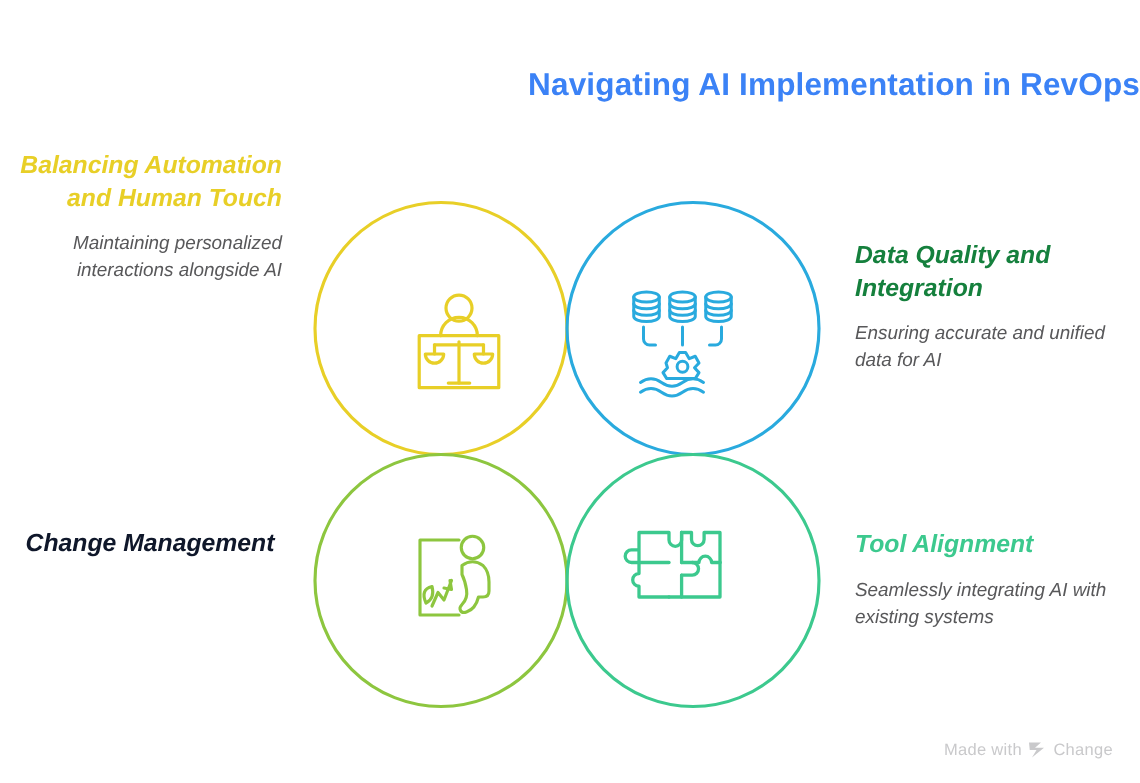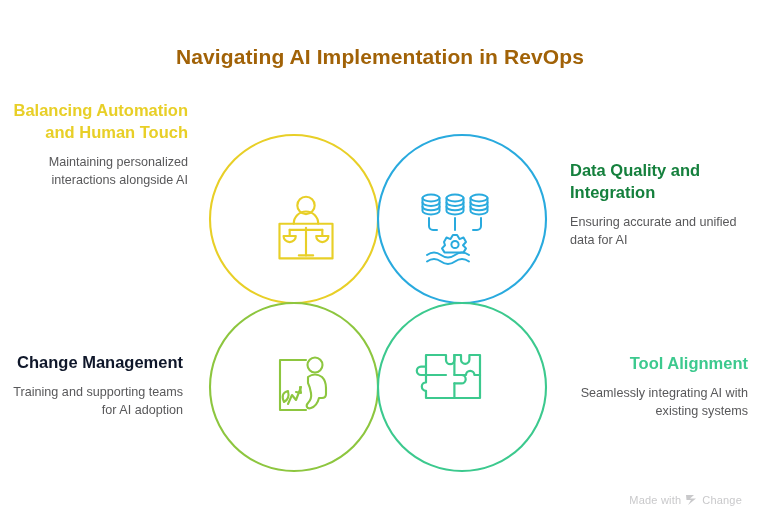--- a/index.html
+++ b/index.html
@@ -13,55 +13,56 @@
     font-family: "Liberation Sans", sans-serif;
     position: relative;
     overflow: hidden;
     color: #4a4a4a;
   }
   #page-title {
     position: absolute;
     top: 45px;
     left: 0;
     width: 760px;
-    text-align: center;
+    text-align: right;
     font-size: 21px;
     font-weight: bold;
-    color: #a16207;
+    color: #3b82f6;
     letter-spacing: 0.1px;
   }
   .venn-stage {
     position: absolute;
     left: 0;
     top: 0;
     width: 760px;
     height: 522px;
   }
   .label-block {
     position: absolute;
     width: 178px;
+    font-style: italic;
   }
   .label-block.right-side { text-align: right; }
   .label-block.left-side  { text-align: left; }
   .label-heading {
     font-size: 16.5px;
     font-weight: bold;
     line-height: 1.32;
     margin-bottom: 9px;
   }
   .label-body {
     font-size: 12.6px;
     line-height: 1.46;
     color: #58585a;
   }
   
   #label-balancing      { left: 10px;  top: 100px; }
   #label-data-quality   { left: 570px; top: 160px; }
   #label-change-mgmt    { left: 5px;   top: 352px; }
-  #label-tool-alignment { left: 570px; top: 353px; text-align: right; }
+  #label-tool-alignment { left: 570px; top: 353px; }
 
   .watermark {
     position: absolute;
     right: 18px;
     bottom: 16px;
     font-size: 11px;
     color: #c9c9cb;
     display: flex;
     align-items: flex-start;
     gap: 4px;
@@ -174,21 +175,20 @@
   <div class="label-body">Maintaining personalized interactions alongside AI</div>
 </div>
 
 <div class="label-block left-side" id="label-data-quality">
   <div class="label-heading" style="color:#15803d">Data Quality and Integration</div>
   <div class="label-body">Ensuring accurate and unified data for AI</div>
 </div>
 
 <div class="label-block right-side" id="label-change-mgmt">
   <div class="label-heading" style="color:#0f172a">Change Management</div>
-  <div class="label-body">Training and supporting teams for AI adoption</div>
 </div>
 
 <div class="label-block left-side" id="label-tool-alignment">
   <div class="label-heading" style="color:#3CC98E">Tool Alignment</div>
   <div class="label-body">Seamlessly integrating AI with existing systems</div>
 </div>
 
 <div class="watermark">
   <span>Made with</span>
   <span>

